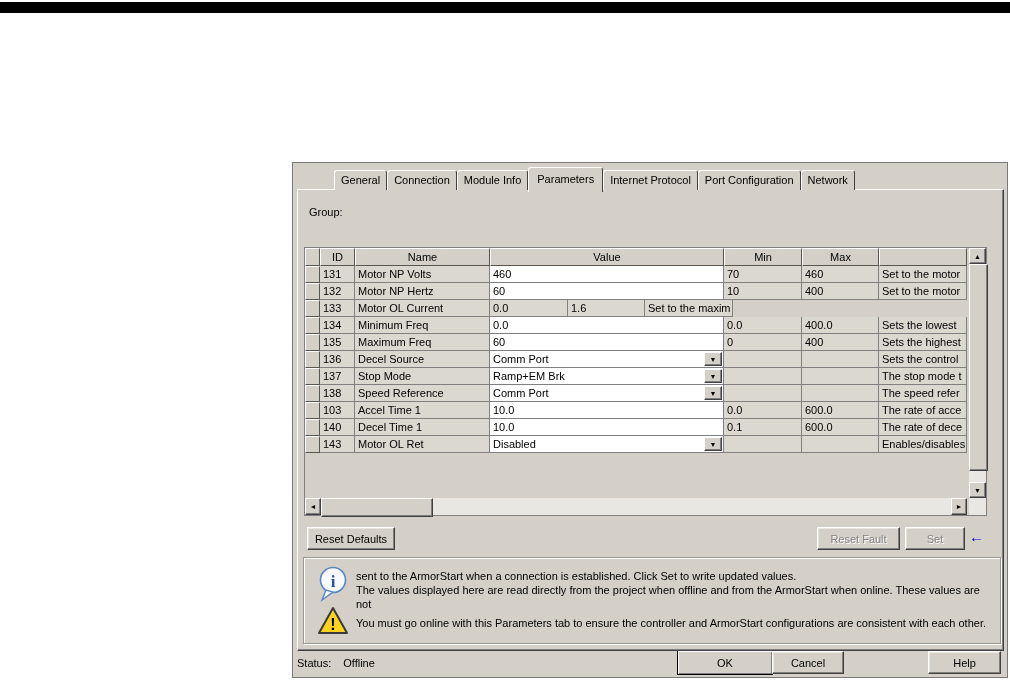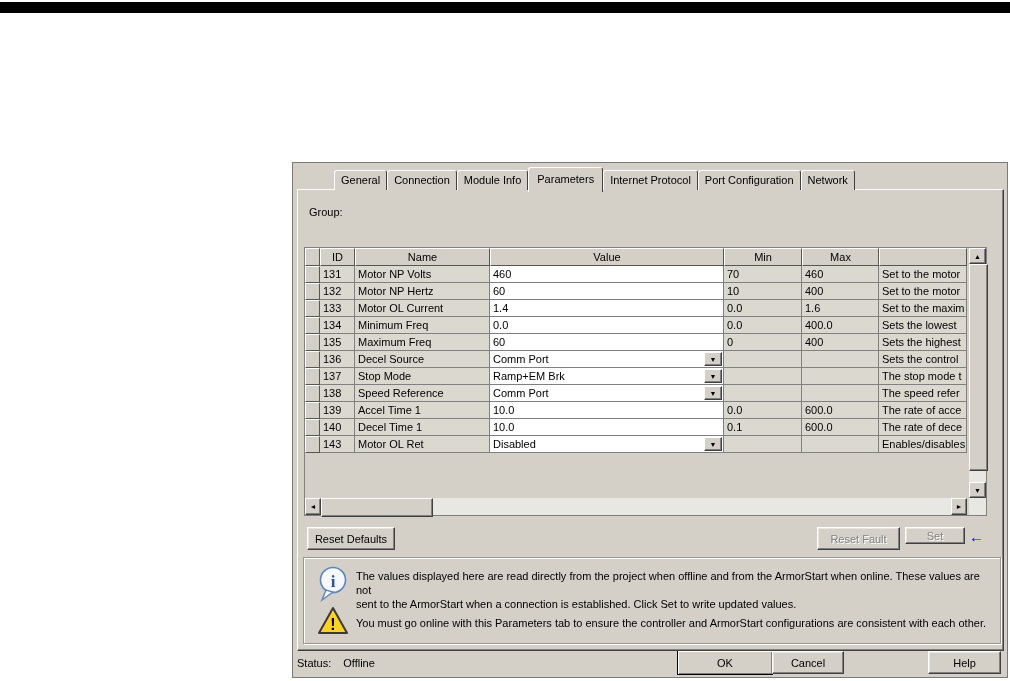--- a/index.html
+++ b/index.html
@@ -146,21 +146,20 @@
               <div class="cell ro" style="width: 135px;">Motor NP Hertz</div>
               <div class="cell valcell" style="width: 234px;">60</div>
               <div class="cell ro" style="width: 78px;">10</div>
               <div class="cell ro" style="width: 77px;">400</div>
               <div class="cell ro" style="width: 88px;">Set to the motor</div>
             </div>
             <div class="gridrow">
               <div class="selcell" style="width: 15px;"></div>
               <div class="cell ro" style="width: 35px;">133</div>
               <div class="cell ro" style="width: 135px;">Motor OL Current</div>
-              <div class="cell valcell" style="width: 234px;">1.4</div>
               <div class="cell ro" style="width: 78px;">0.0</div>
               <div class="cell ro" style="width: 77px;">1.6</div>
               <div class="cell ro" style="width: 88px;">Set to the maxim</div>
             </div>
             <div class="gridrow">
               <div class="selcell" style="width: 15px;"></div>
               <div class="cell ro" style="width: 35px;">134</div>
               <div class="cell ro" style="width: 135px;">Minimum Freq</div>
               <div class="cell valcell" style="width: 234px;">0.0</div>
               <div class="cell ro" style="width: 78px;">0.0</div>
@@ -198,21 +197,21 @@
               <div class="selcell" style="width: 15px;"></div>
               <div class="cell ro" style="width: 35px;">138</div>
               <div class="cell ro" style="width: 135px;">Speed Reference</div>
               <div class="cell valcell" style="width: 234px;">Comm Port<div class="ddbtn"><span>▼</span></div></div>
               <div class="cell ro" style="width: 78px;"></div>
               <div class="cell ro" style="width: 77px;"></div>
               <div class="cell ro" style="width: 88px;">The speed refer</div>
             </div>
             <div class="gridrow">
               <div class="selcell" style="width: 15px;"></div>
-              <div class="cell ro" style="width: 35px;">139</div>
+              <div class="cell ro" style="width: 35px;">103</div>
               <div class="cell ro" style="width: 135px;">Accel Time 1</div>
               <div class="cell valcell" style="width: 234px;">10.0</div>
               <div class="cell ro" style="width: 78px;">0.0</div>
               <div class="cell ro" style="width: 77px;">600.0</div>
               <div class="cell ro" style="width: 88px;">The rate of acce</div>
             </div>
             <div class="gridrow">
               <div class="selcell" style="width: 15px;"></div>
               <div class="cell ro" style="width: 35px;">140</div>
               <div class="cell ro" style="width: 135px;">Decel Time 1</div>
@@ -249,34 +248,34 @@
         <div class="thumb"></div>
         <div class="sbtn right">
             <span>►</span>
           </div>
       </div>
       <div class="sbcorner"></div>
     </div>
 
     <div class="btn" style="left:14px;top:364px;width:88px;height:23px;z-index:2;">Reset Defaults</div>
     <div class="btn disabled" style="left:524px;top:364px;width:83px;height:23px;z-index:2;">Reset Fault</div>
-    <div class="btn disabled" style="left:612px;top:364px;width:60px;height:17px;z-index:2;">Set</div>
+    <div class="btn disabled" style="left:612px;top:364px;width:60px;height:23px;z-index:2;">Set</div>
     <div class="annot-arrow" style="z-index:2;">←</div>
 
     <div class="notesbox" style="z-index:2;">
       <div class="icon-wrap" style="left:13px;top:8px;">
         <svg width="32" height="36" viewBox="0 0 32 36">
           <circle cx="16" cy="14" r="12.5" fill="#f6faff" stroke="#5a86c4" stroke-width="1.6"></circle>
           <path d="M9 24 L5 34 L16 26 Z" fill="#f6faff" stroke="#5a86c4" stroke-width="1.4"></path>
           <text x="16" y="21" text-anchor="middle" font-family="Liberation Serif, serif" font-weight="bold" font-size="17" fill="#2a52a0">i</text>
         </svg>
       </div>
       <div class="note-text" style="top:11px;">
+        <div>sent to the ArmorStart when a connection is established.  Click Set to write updated values.</div>
         <div>The values displayed here are read directly from the project when offline and from the ArmorStart when online. These values are not</div>
-        <div>sent to the ArmorStart when a connection is established.  Click Set to write updated values.</div>
       </div>
       <div class="icon-wrap" style="left:13px;top:48px;">
         <svg width="32" height="30" viewBox="0 0 32 30">
           <path d="M16 2 L30 27 L2 27 Z" fill="#ffd21e" stroke="#3a3a3a" stroke-width="2" stroke-linejoin="round"></path>
           <text x="16" y="24" text-anchor="middle" font-family="Liberation Sans, sans-serif" font-weight="bold" font-size="16" fill="#000">!</text>
         </svg>
       </div>
       <div class="note-text" style="top:58px;">You must go online with this Parameters tab to ensure the controller and ArmorStart configurations are consistent with each other.</div>
     </div>
 

